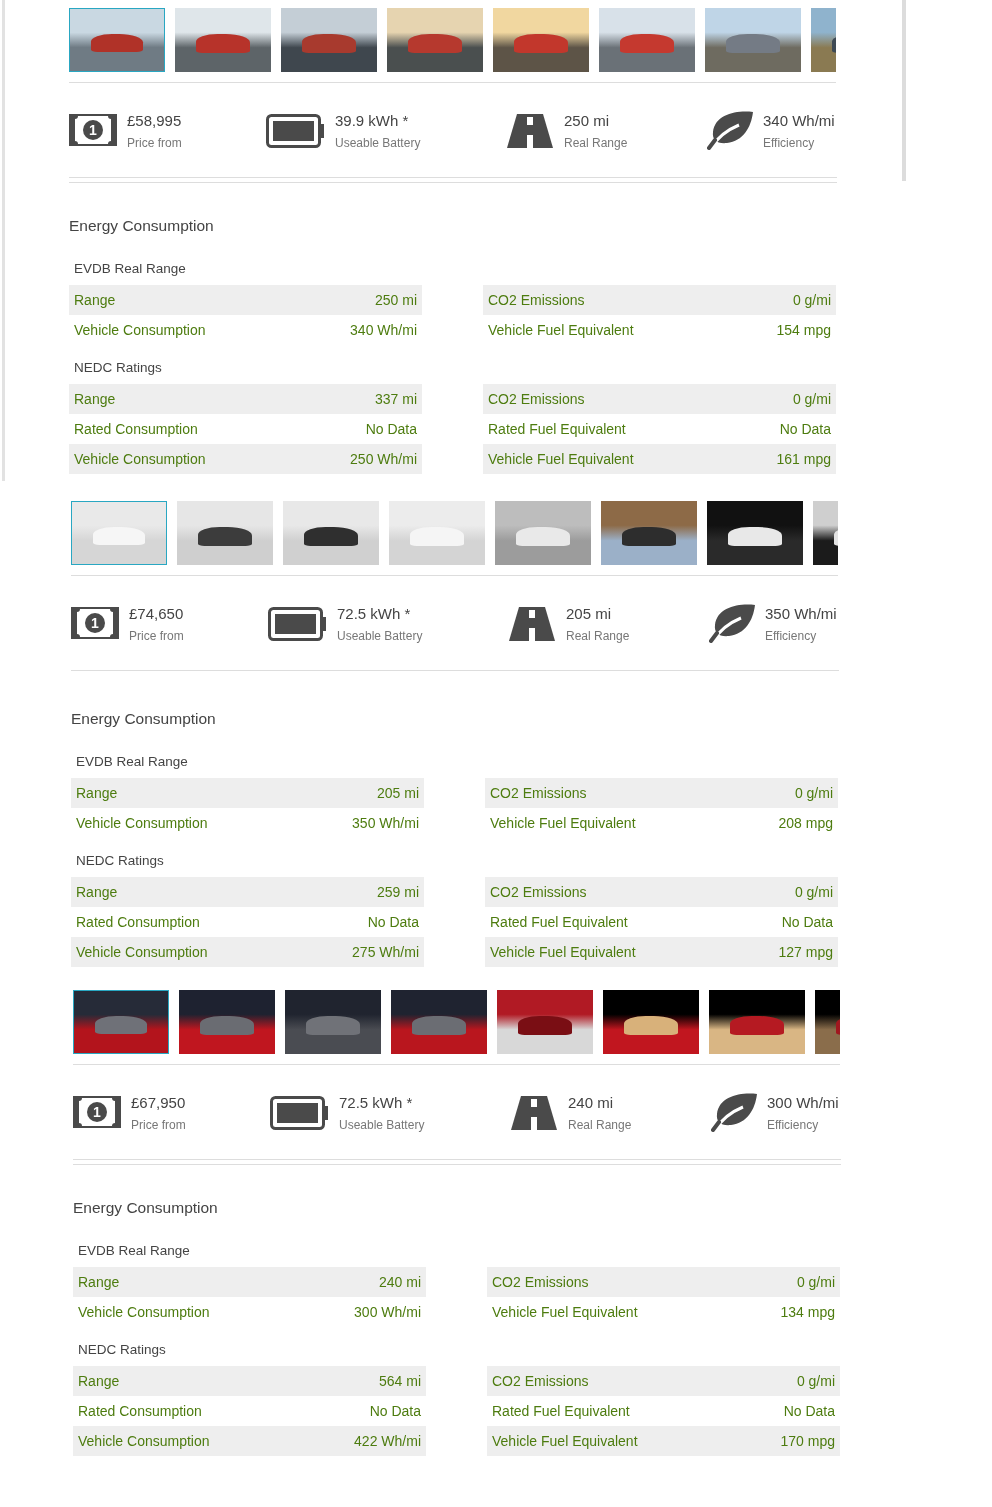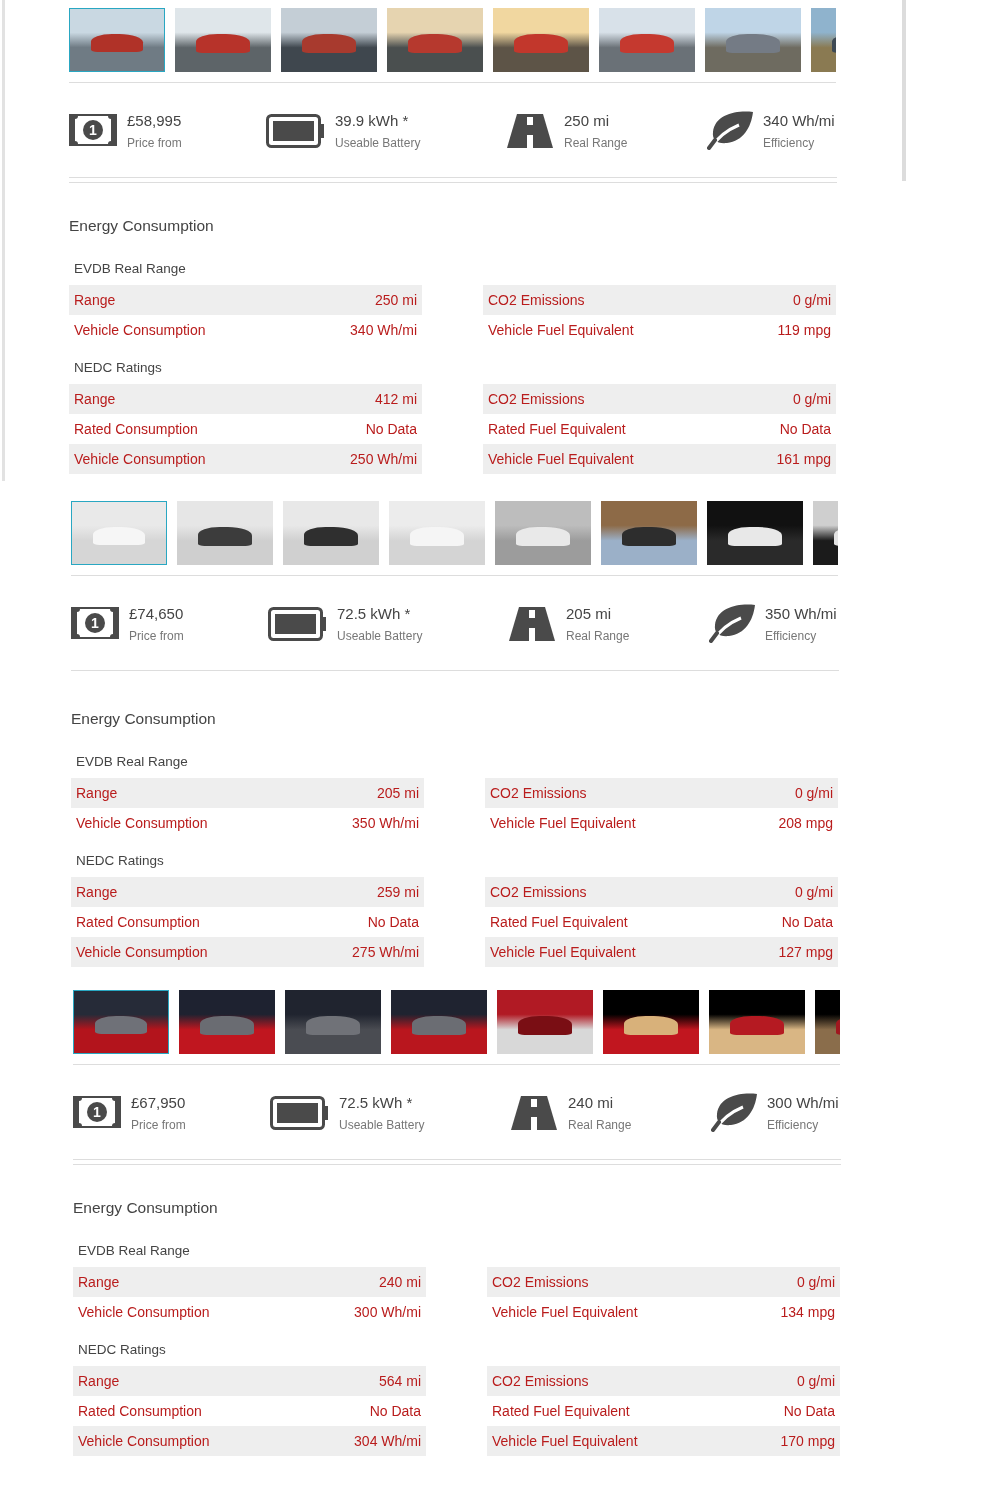--- a/index.html
+++ b/index.html
@@ -18,21 +18,21 @@
   .stats { position: absolute; left: 0; top: 104px; width: 780px; height: 42px; }
   .stat { position: absolute; top: 0; height: 42px; }
   .stat .icon { position: absolute; left: 0; top: 2px; }
   .stat .val { position: absolute; top: 0; font-size: 15px; color: #444444; white-space: nowrap; }
   .stat .lbl { position: absolute; top: 24px; font-size: 12px; color: #777777; white-space: nowrap; }
   .stats-rule { position: absolute; left: 0; width: 768px; height: 1px; background: #dddddd; }
 
   .energy-title { position: absolute; left: 0; font-size: 15.5px; color: #444444; }
   .group-title { position: absolute; left: 5px; font-size: 13.5px; color: #444444; }
   .tbl { position: absolute; width: 353px; }
-  .row { position: relative; height: 30px; line-height: 30px; font-size: 14px; color: #b91c1c; padding: 0 5px; }
+  .row { position: relative; height: 30px; line-height: 30px; font-size: 14px; color: #4d7c0f; padding: 0 5px; }
   .row.shade { background: #eeeeee; }
   .row .k { position: absolute; left: 5px; }
   .row .v { position: absolute; right: 5px; }
 </style>
 </head>
 <body>
 
 <div class="left-rule"></div>
 <div class="right-scroll"></div>
 
@@ -128,27 +128,27 @@
           <span class="v">340 Wh/mi</span>
         </div>
       </div>
       <div class="tbl" style="top: 277px; left: 414px;">
         <div class="row shade">
           <span class="k">CO2 Emissions</span>
           <span class="v">0 g/mi</span>
         </div>
         <div class="row">
           <span class="k">Vehicle Fuel Equivalent</span>
-          <span class="v">119 mpg</span>
+          <span class="v">154 mpg</span>
         </div>
       </div>
       <div class="tbl" style="top: 376px; left: 0px;">
         <div class="row shade">
           <span class="k">Range</span>
-          <span class="v">412 mi</span>
+          <span class="v">337 mi</span>
         </div>
         <div class="row">
           <span class="k">Rated Consumption</span>
           <span class="v">No Data</span>
         </div>
         <div class="row shade">
           <span class="k">Vehicle Consumption</span>
           <span class="v">250 Wh/mi</span>
         </div>
       </div>
@@ -403,21 +403,21 @@
         <div class="row shade">
           <span class="k">Range</span>
           <span class="v">564 mi</span>
         </div>
         <div class="row">
           <span class="k">Rated Consumption</span>
           <span class="v">No Data</span>
         </div>
         <div class="row shade">
           <span class="k">Vehicle Consumption</span>
-          <span class="v">304 Wh/mi</span>
+          <span class="v">422 Wh/mi</span>
         </div>
       </div>
       <div class="tbl" style="top: 376px; left: 414px;">
         <div class="row shade">
           <span class="k">CO2 Emissions</span>
           <span class="v">0 g/mi</span>
         </div>
         <div class="row">
           <span class="k">Rated Fuel Equivalent</span>
           <span class="v">No Data</span>

